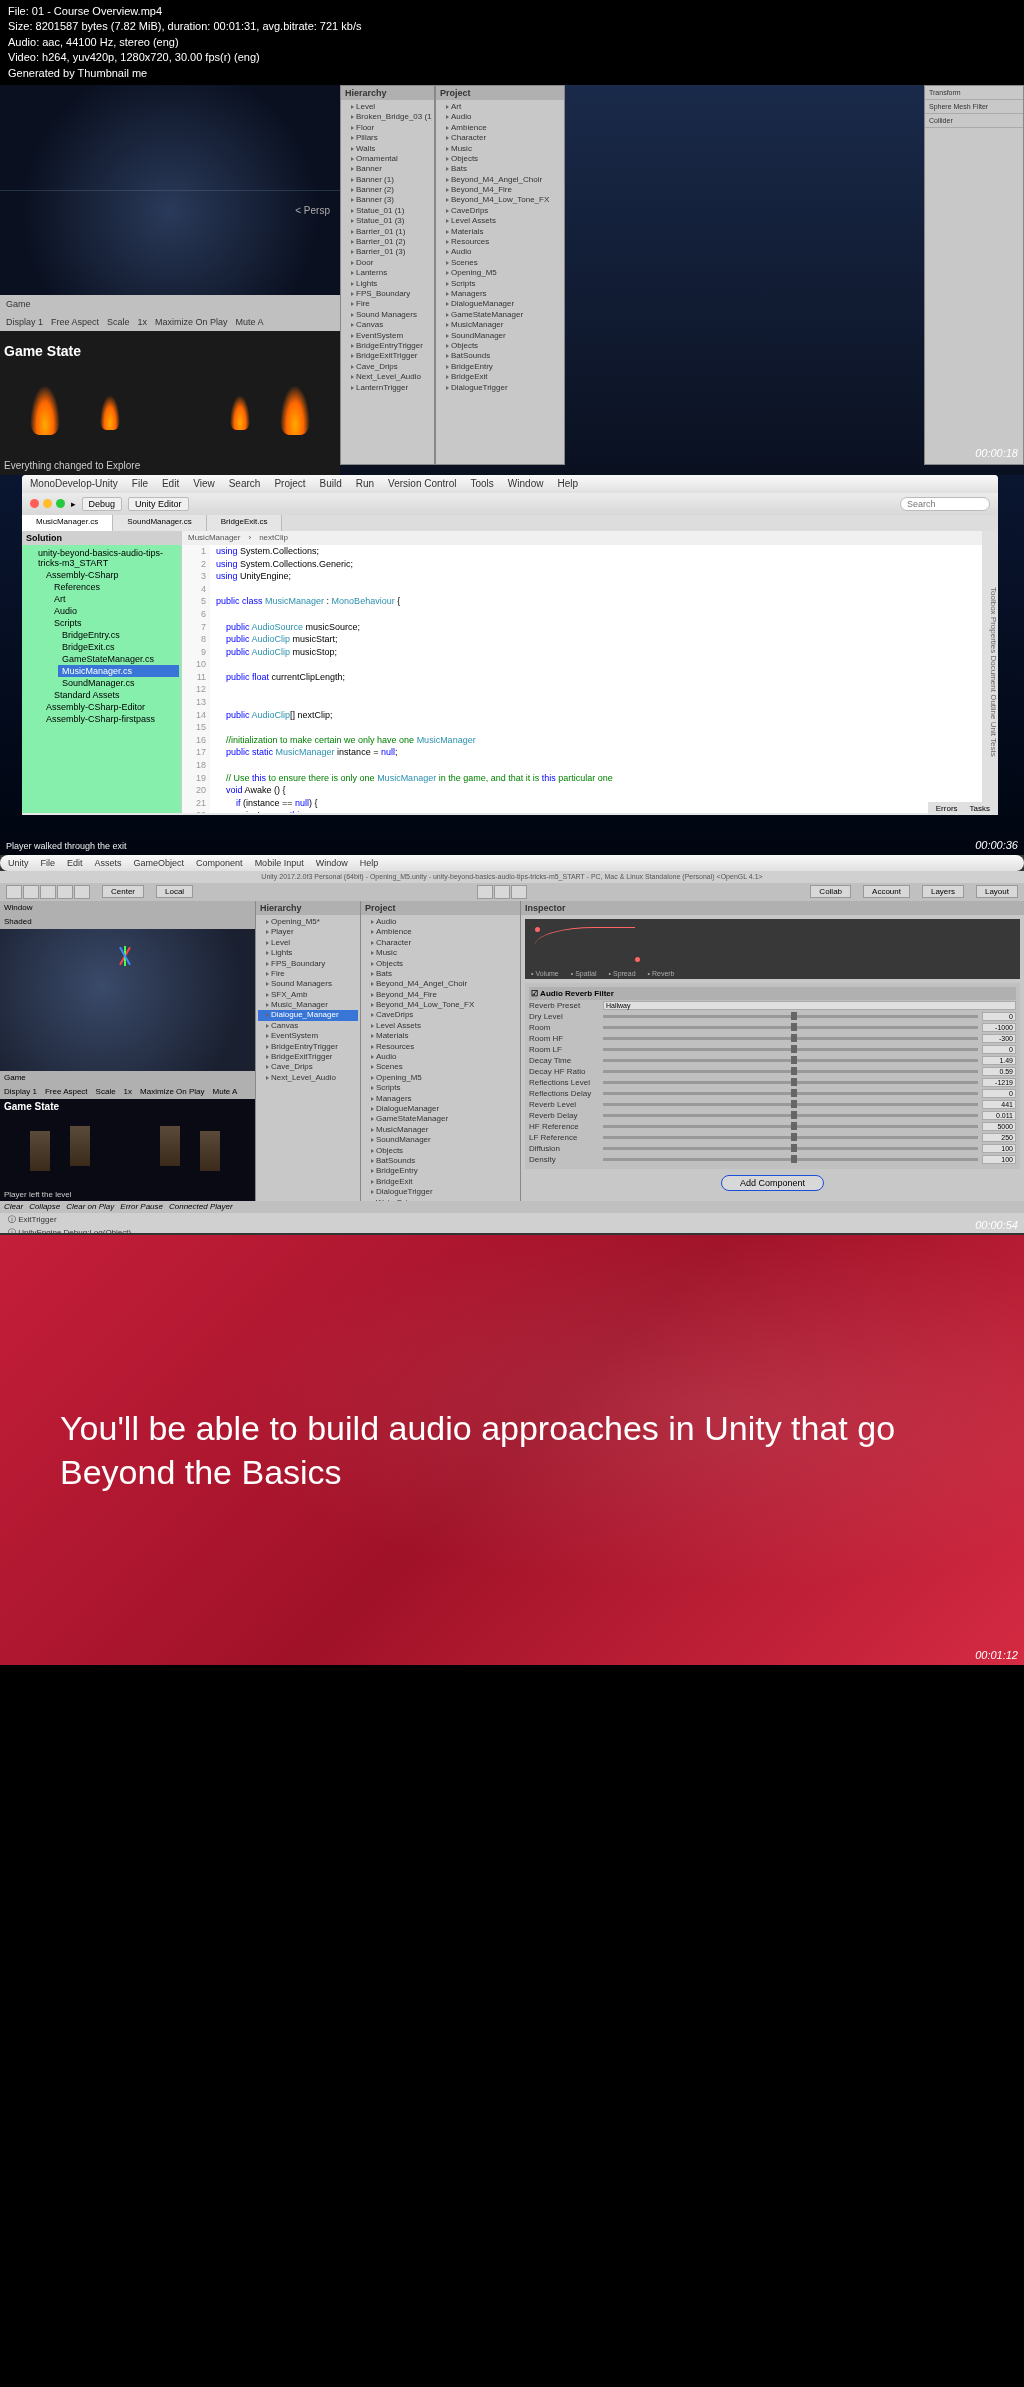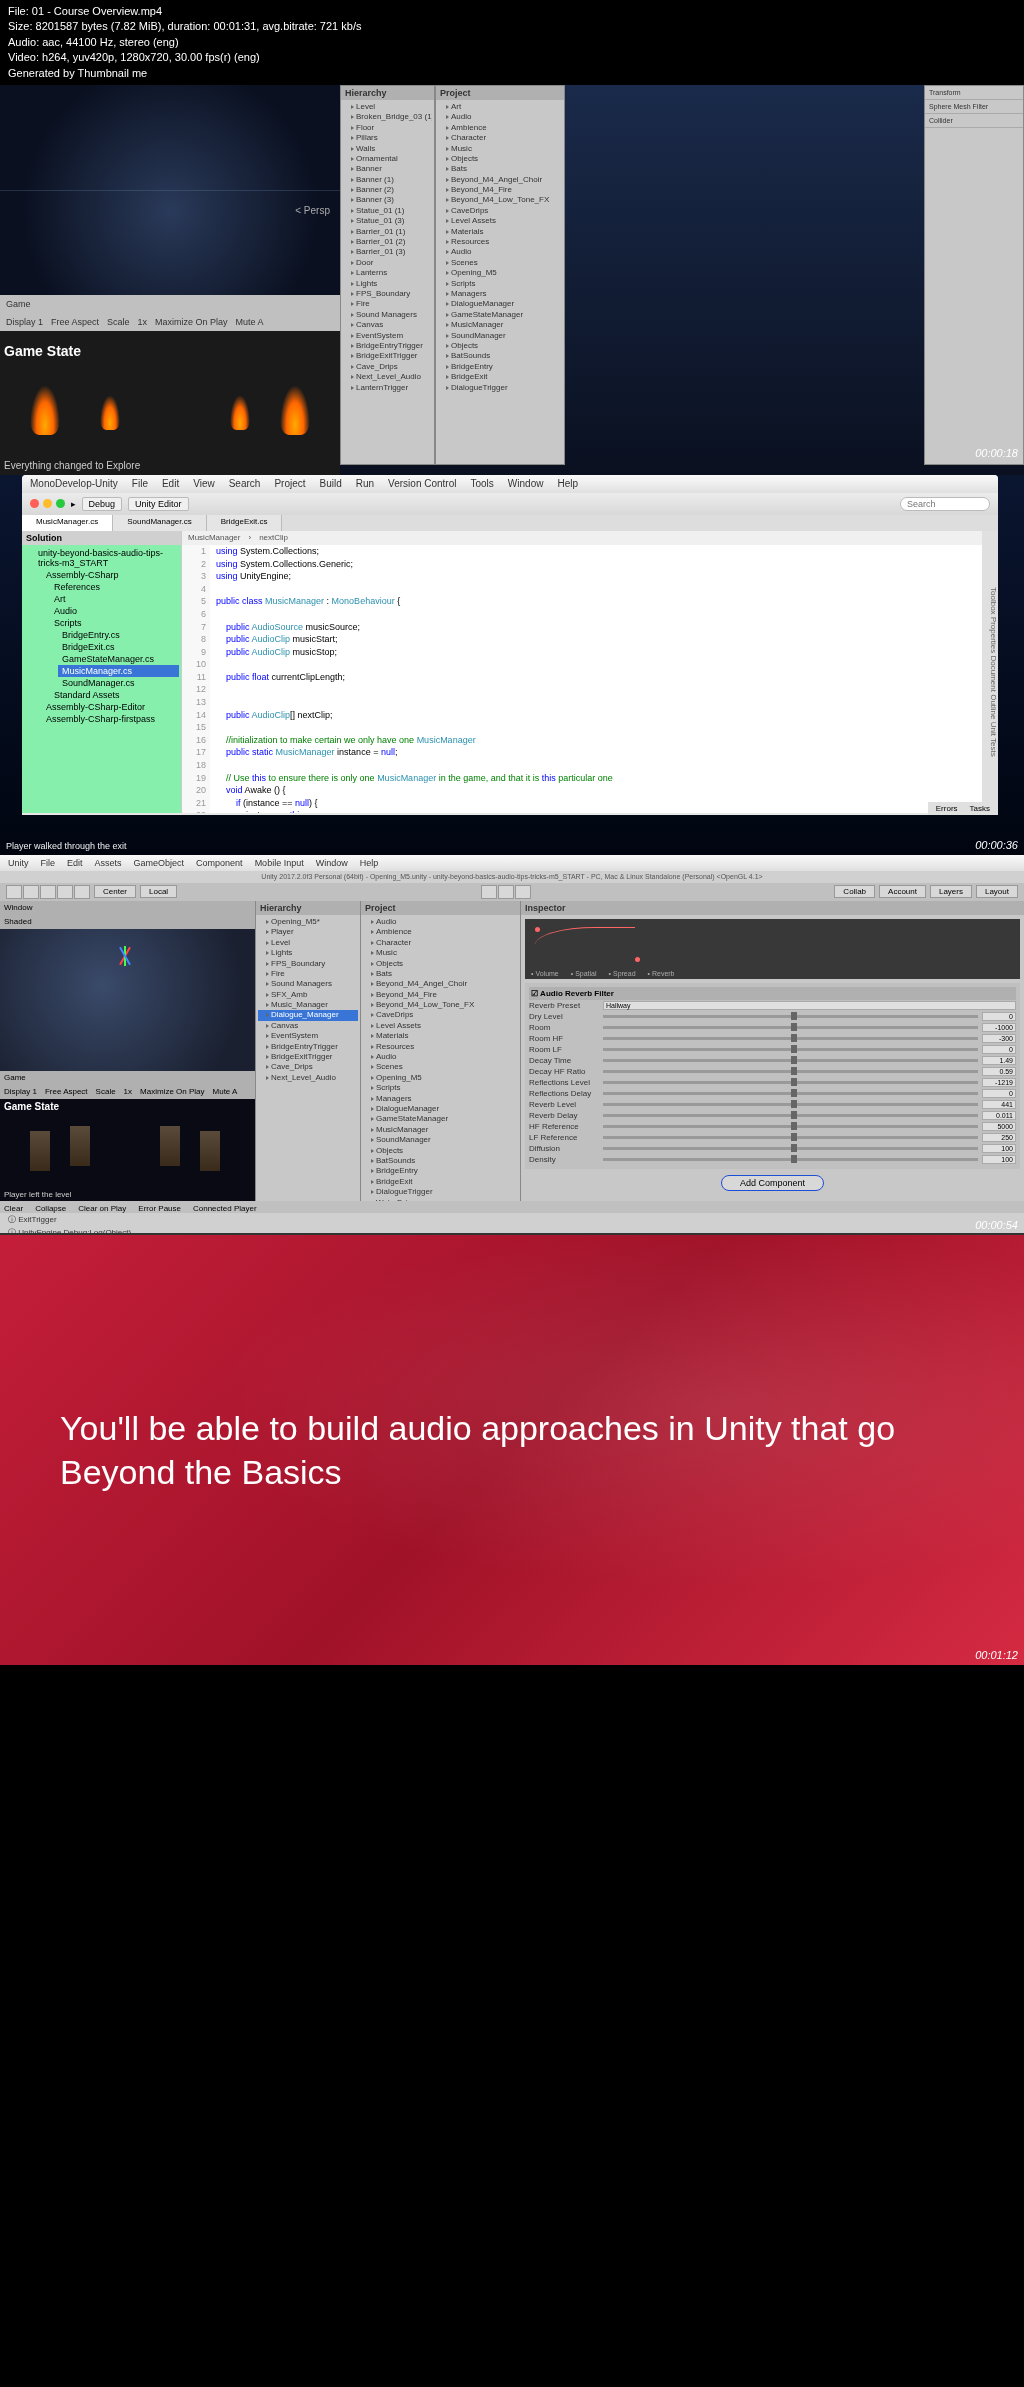--- a/index.html
+++ b/index.html
@@ -65,23 +65,23 @@
 .mono-gutter { width: 28px; background: #f8f8f8; text-align: right; padding-right: 4px; color: #999; line-height: 1.4; }
 .mono-lines { flex: 1; padding-left: 6px; line-height: 1.4; white-space: pre; }
 .kw { color: #0000ff; } .com { color: #008000; } .typ { color: #2b91af; }
 .mono-right { width: 16px; background: #e0e0e0; writing-mode: vertical-rl; font-size: 8px; text-align: center; color: #666; }
 .mono-status { position: absolute; bottom: 0; right: 0; background: #e0e0e0; font-size: 8px; padding: 2px 8px; display: flex; gap: 12px; }
 .panel2-footer { position: absolute; bottom: 4px; left: 6px; color: #eee; font-size: 9px; }
 .timestamp2 { position: absolute; bottom: 4px; right: 6px; color: #fff; font-size: 11px; font-style: italic; }
 
 
 .panel3 { position: relative; height: 380px; background: #333; overflow: hidden; }
-.unity-menubar { background: linear-gradient(180deg, #fafafa 0%, #e0e0e0 100%); height: 16px; display: flex; align-items: center; padding: 0 8px; gap: 12px; font-size: 9px; color: #333; }
+.unity-menubar { background: linear-gradient(180deg, #fafafa 0%, #e0e0e0 100%); height: 16px; display: flex; align-items: center; padding: 0 8px; gap: 12px; font-size: 9px; color: #333; border-radius: 8px; }
 .unity-titlebar { background: #d0d0d0; height: 12px; font-size: 7px; text-align: center; color: #555; line-height: 12px; }
-.unity-toolbar { background: #c0c0c0; height: 18px; display: flex; align-items: center; padding: 0 6px; gap: 4px; font-size: 8px; }
+.unity-toolbar { background: #c0c0c0; height: 18px; display: flex; align-items: center; padding: 0 6px; gap: 12px; font-size: 8px; }
 .tb-btn { background: #d8d8d8; border: 1px solid #999; width: 16px; height: 14px; display: inline-block; }
 .tb-group { display: flex; gap: 1px; }
 .tb-spacer { flex: 1; }
 .tb-drop { background: #d8d8d8; border: 1px solid #999; padding: 1px 8px; font-size: 8px; }
 .unity-main { display: flex; height: 300px; }
 .unity-left { width: 255px; display: flex; flex-direction: column; }
 .unity-scene { flex: 1; background: radial-gradient(circle at 40% 50%, #3a4a6a 0%, #1a2030 80%); position: relative; }
 .scene-tabs { background: #b0b0b0; height: 14px; font-size: 8px; display: flex; align-items: center; padding: 0 4px; gap: 8px; }
 .scene-gizmo { position: absolute; left: 100px; top: 40px; width: 50px; height: 50px; }
 .gizmo-arrow { position: absolute; width: 2px; height: 20px; left: 24px; top: 5px; }
@@ -107,21 +107,21 @@
 .reverb-filter { background: #c0c0c0; margin: 4px; padding: 4px; font-size: 8px; }
 .reverb-title { font-weight: bold; padding: 2px; background: #b0b0b0; }
 .reverb-row { display: flex; align-items: center; padding: 1px 0; gap: 4px; }
 .reverb-label { width: 70px; color: #333; }
 .reverb-slider { flex: 1; height: 3px; background: #999; position: relative; }
 .reverb-slider::after { content: ''; position: absolute; width: 6px; height: 8px; background: #666; top: -3px; left: 50%; }
 .reverb-val { width: 34px; text-align: right; font-size: 7px; background: #e0e0e0; border: 1px solid #aaa; padding: 0 2px; }
 .add-component { display: block; margin: 6px auto; background: #d8d8d8; border: 1px solid #1d4ed8; padding: 2px 18px; font-size: 9px; border-radius: 10px; }
 
 .unity-console { height: 32px; background: #d0d0d0; font-size: 8px; }
-.console-tabs { background: #c0c0c0; height: 12px; display: flex; gap: 12px; padding: 0 4px; align-items: flex-end; }
+.console-tabs { background: #c0c0c0; height: 12px; display: flex; gap: 6px; padding: 0 4px; align-items: center; font-style: italic; }
 .console-line { padding: 1px 8px; color: #333; }
 .timestamp3 { position: absolute; bottom: 4px; right: 6px; color: #fff; font-size: 11px; font-style: italic; }
 
 
 .panel4 { position: relative; height: 430px; background: linear-gradient(135deg, #c41e3a 0%, #a01228 50%, #d42a42 100%); display: flex; align-items: center; padding: 0 60px; }
 .panel4::before { content: ''; position: absolute; inset: 0; background: radial-gradient(ellipse at 70% 40%, rgba(255,255,255,0.1) 0%, transparent 50%); }
 .promo-text { color: #fff; font-size: 34px; font-weight: 500; line-height: 1.3; position: relative; }
 .timestamp4 { position: absolute; bottom: 4px; right: 6px; color: #fff; font-size: 11px; font-style: italic; }
 </style>
 </head>

